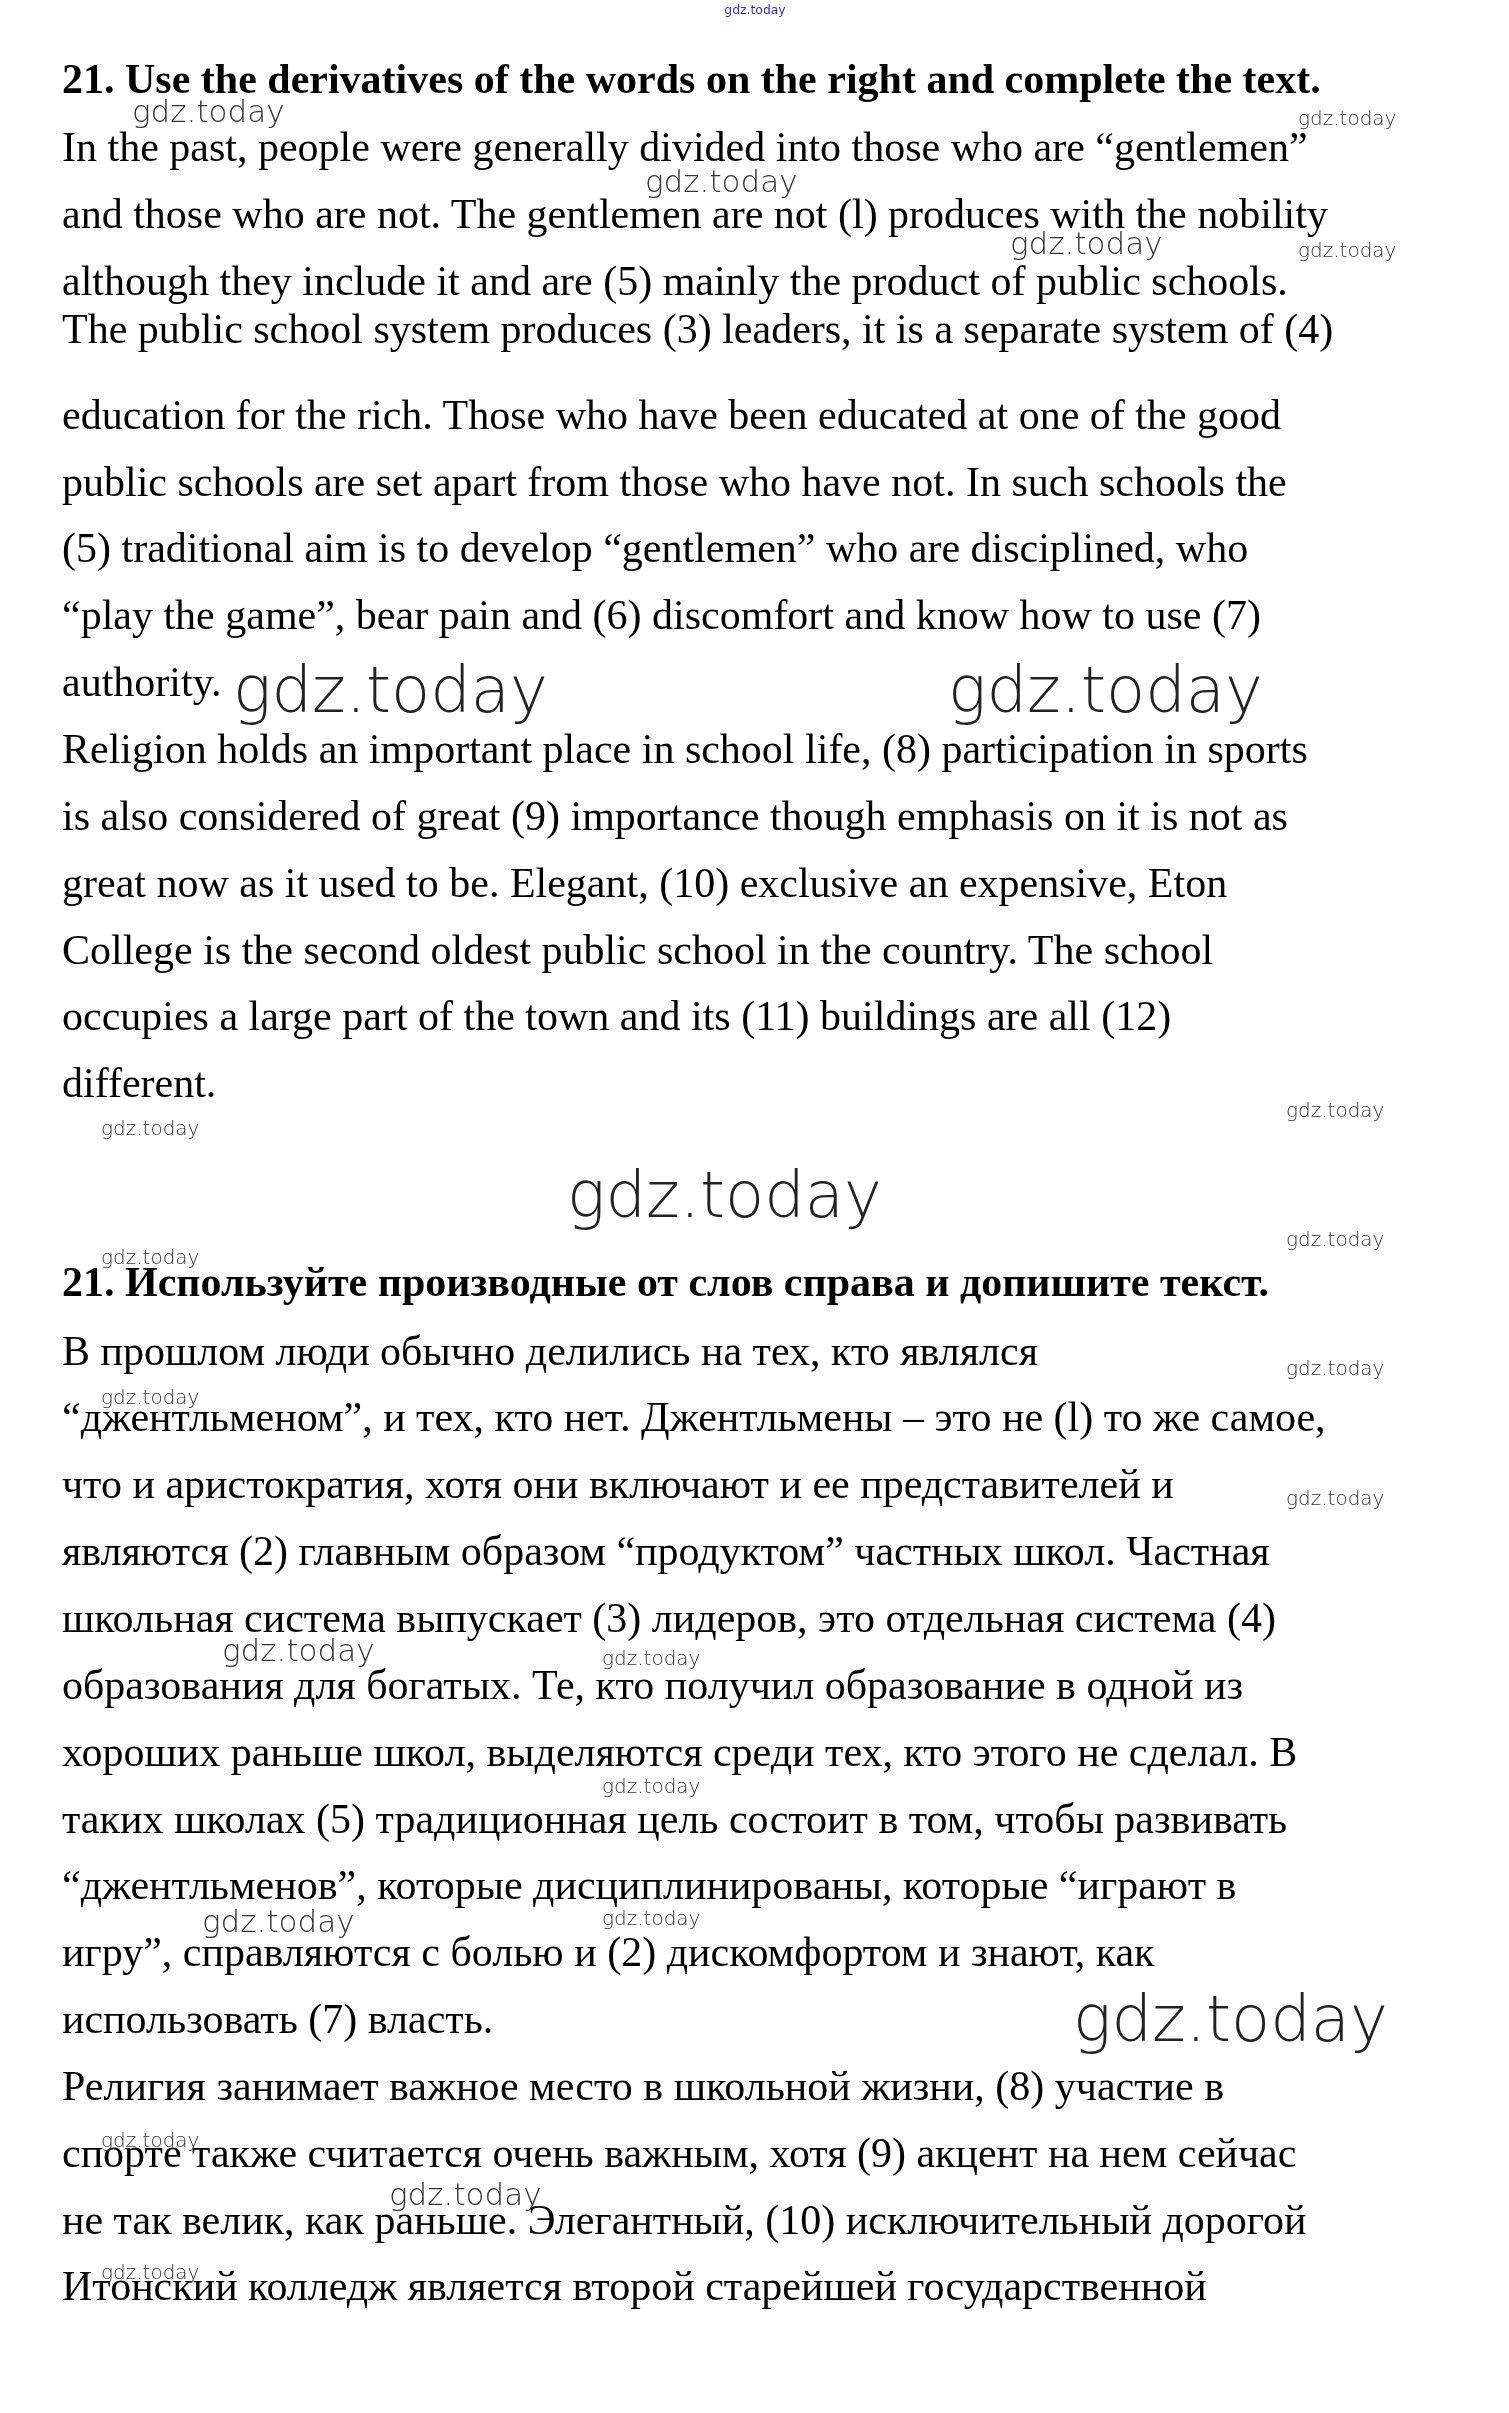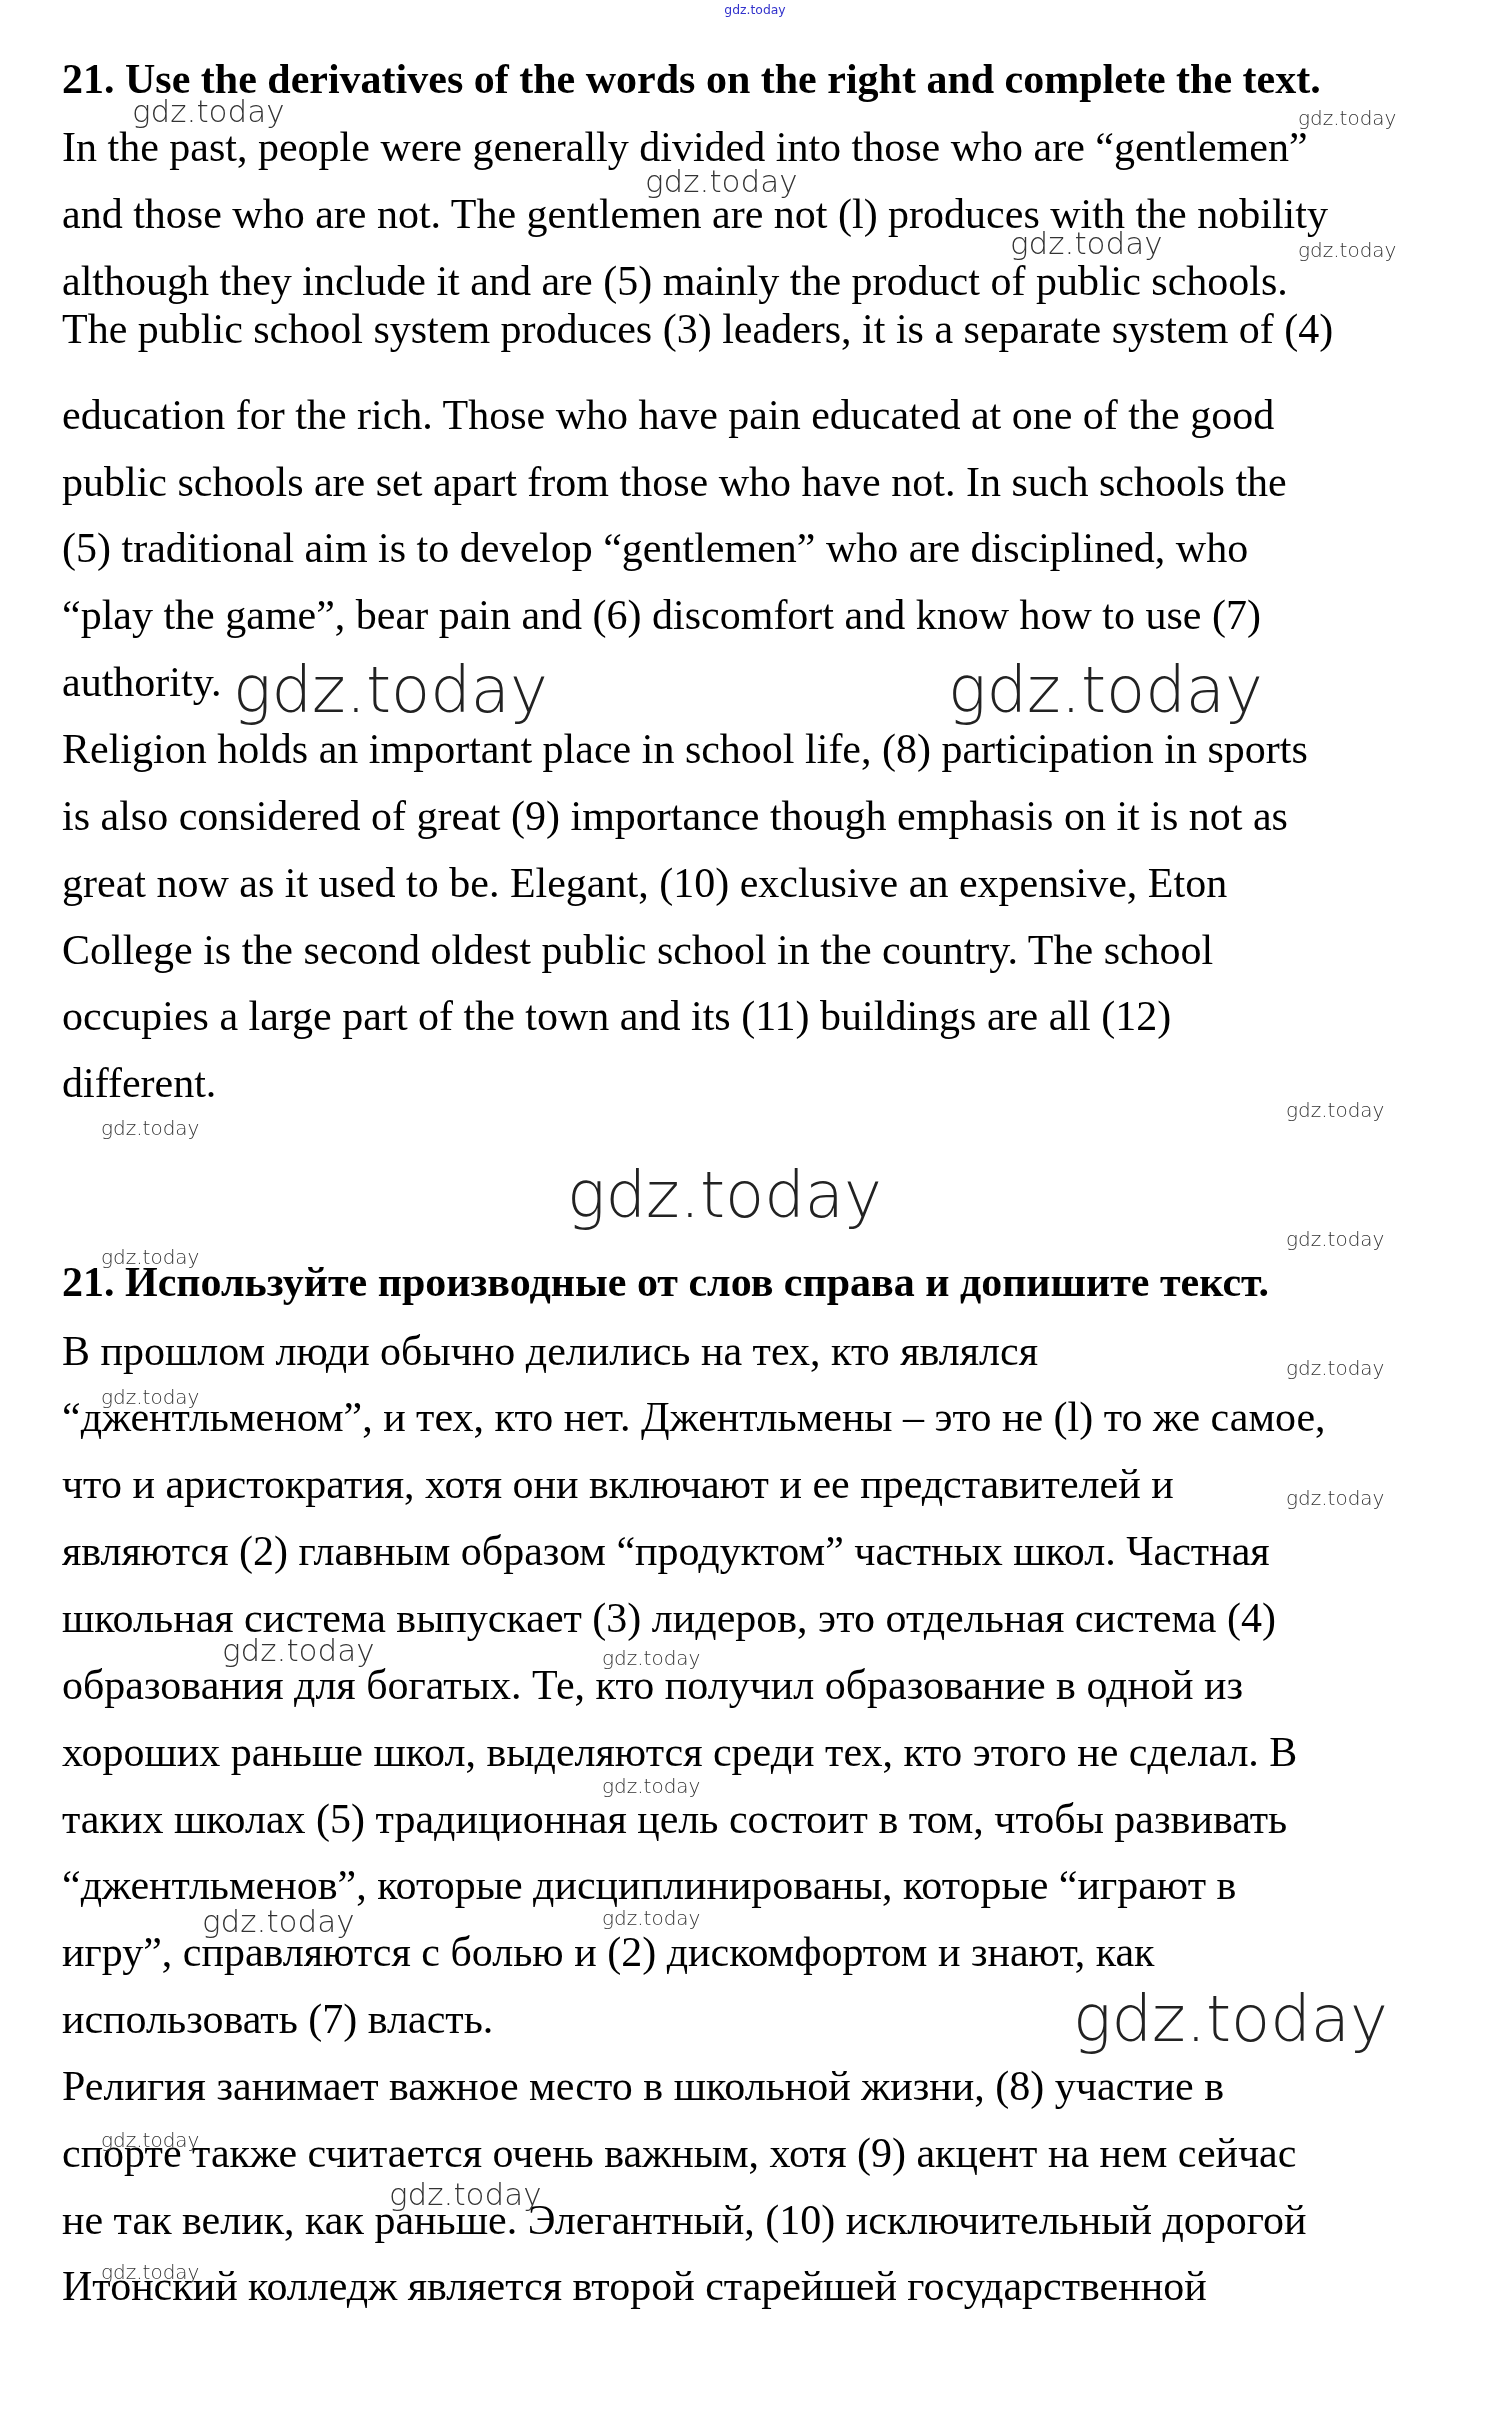--- a/index.html
+++ b/index.html
@@ -15,21 +15,21 @@
 </head>
 <body>
 
 <div class="top-mark">gdz.today</div>
 
 <div class="heading" style="top:56px">21. Use the derivatives of the words on the right and complete the text.</div>
 <div class="line" style="top:124px">In the past, people were generally divided into those who are “gentlemen”</div>
 <div class="line" style="top:191px">and those who are not. The gentlemen are not (l) produces with the nobility</div>
 <div class="line" style="top:258px">although they include it and are (5) mainly the product of public schools.</div>
 <div class="line" style="top:306px">The public school system produces (3) leaders, it is a separate system of (4)</div>
-<div class="line" style="top:392px">education for the rich. Those who have pain educated at one of the good</div>
+<div class="line" style="top:392px">education for the rich. Those who have been educated at one of the good</div>
 <div class="line" style="top:459px">public schools are set apart from those who have not. In such schools the</div>
 <div class="line" style="top:525px">(5) traditional aim is to develop “gentlemen” who are disciplined, who</div>
 <div class="line" style="top:592px">“play the game”, bear pain and (6) discomfort and know how to use (7)</div>
 <div class="line" style="top:659px">authority.</div>
 <div class="line" style="top:726px">Religion holds an important place in school life, (8) participation in sports</div>
 <div class="line" style="top:793px">is also considered of great (9) importance though emphasis on it is not as</div>
 <div class="line" style="top:860px">great now as it used to be. Elegant, (10) exclusive an expensive, Eton</div>
 <div class="line" style="top:927px">College is the second oldest public school in the country. The school</div>
 <div class="line" style="top:993px">occupies a large part of the town and its (11) buildings are all (12)</div>
 <div class="line" style="top:1060px">different.</div>

